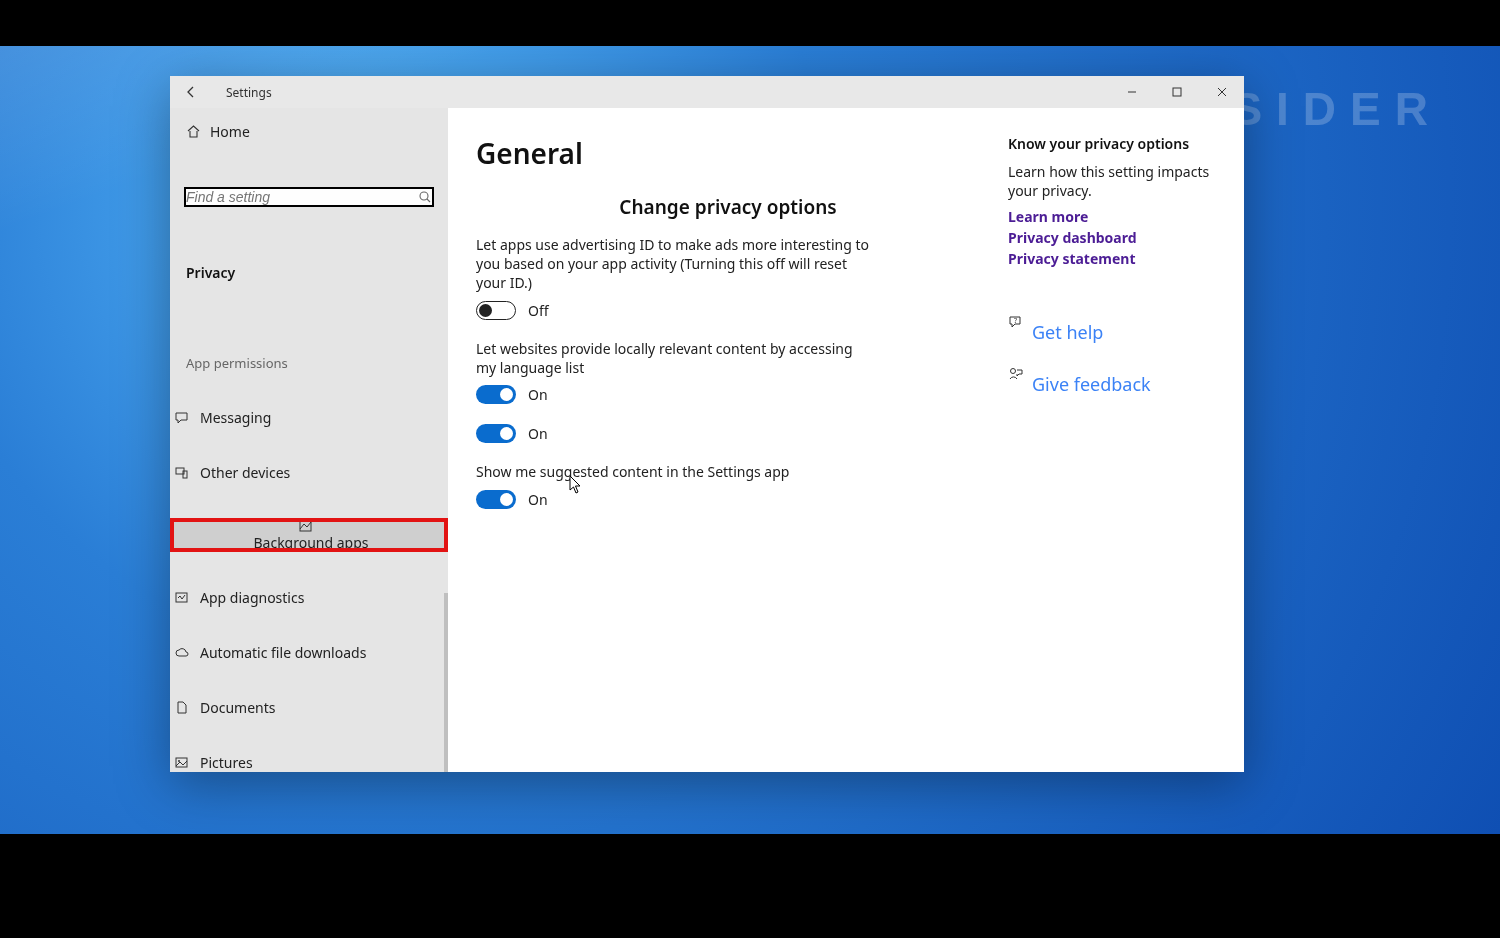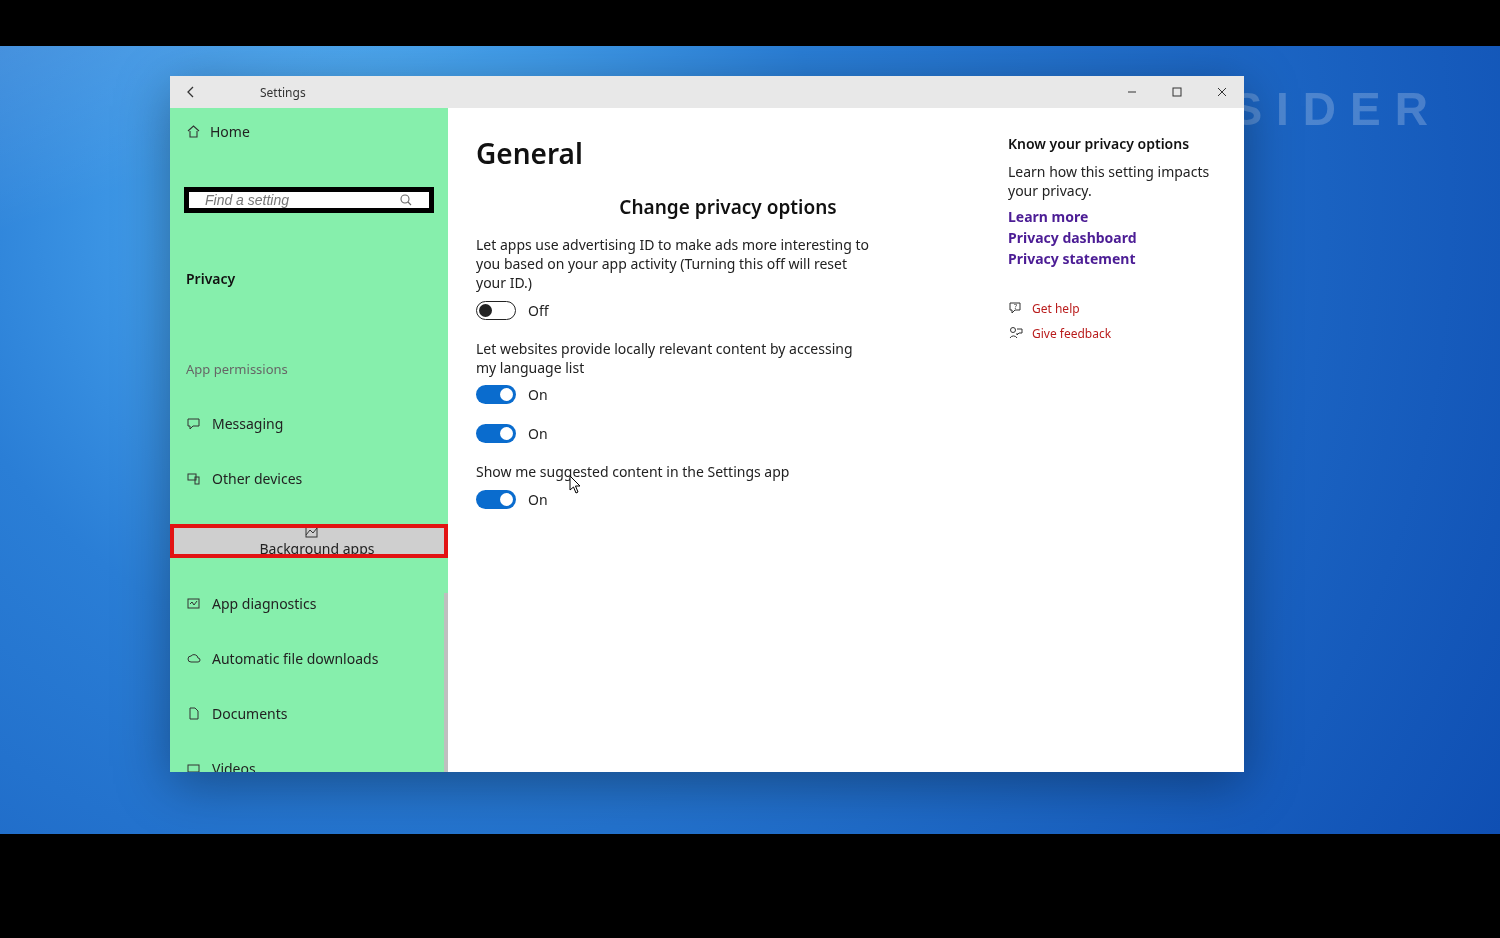--- a/index.html
+++ b/index.html
@@ -27,48 +27,48 @@
     user-select:none;
   }
 
   .window {
     position:absolute; left:170px; top:30px; width:1074px; height:696px;
     background:#fff; box-shadow: 0 12px 50px rgba(0,0,0,0.35);
     display:flex; flex-direction:column;
   }
   .titlebar {
     height:32px; background:#e8e8e8; display:flex; align-items:center;
-    padding-left:14px; position:relative; font-size:12px; color:#333;gap:34px;
+    padding-left:14px; position:relative; font-size:12px; color:#333;
   }
   .back-arrow { width:20px; text-align:center; font-size:14px; color:#333; cursor:pointer; }
   .title-text { margin-left:22px; }
   .win-controls { position:absolute; right:0; top:0; display:flex; height:32px; }
   .win-btn { width:45px; display:flex; align-items:center; justify-content:center; font-size:12px; color:#333; cursor:pointer; }
 
   .content { flex:1; display:flex; overflow:hidden; }
-  .sidebar { width:278px; background:#86efac; display:flex; flex-direction:column; position:relative;gap:36px; }
+  .sidebar { width:278px; background:#e5e5e5; display:flex; flex-direction:column; position:relative;gap:36px; }
 
   .home-row { display:flex; align-items:center; height:40px; padding-left:16px; margin-top:14px; cursor:pointer; }
   .home-row .icon { width:24px; text-align:left; font-size:14px; color:#333; }
   .home-row .lbl { font-size:14px; color:#222; }
 
   .search-box {
-    margin:10px 14px 0 14px; height:32px; border:5px solid #000000; background:#fefefe;
-    display:flex; align-items:center; padding:0 16px; position:relative;
+    margin:10px 14px 0 14px; height:32px; border:2px solid #000000; background:#fefefe;
+    display:flex; align-items:center; padding:0 0; position:relative;
   }
   .search-box input {
     flex:1; border:none; outline:none; font-size:14px; color:#666; font-style:italic; background:transparent;
   }
   .search-box .mag { font-size:13px; color:#666; }
 
   .category { font-size:14px; font-weight:600; color:#111; padding:20px 16px 8px 16px; }
 
   .group-label { font-size:13px; color:#666; padding:28px 7px 0 16px; }
 
-  .nav-item { display:flex; align-items:center; height:41px; padding-left:16px; cursor:pointer; font-size:14px; color:#222; }
+  .nav-item { display:flex; align-items:center; height:41px; padding-left:4px; cursor:pointer; font-size:14px; color:#222; }
   .nav-item .icon { width:26px; text-align:left; font-size:14px; color:#333; }
   .nav-item.selected { background:#cfcfcf; }
   .nav-item.highlight { outline:4px solid #e21313; outline-offset:-4px;flex-direction:column; }
 
   .scroll-thumb { position:absolute; right:0; top:485px; width:4px; height:190px; background:#bfbfbf; }
 
   .main { flex:1; background:#fff; display:flex; overflow:hidden; }
   .main-col { padding:26px 28px 0 28px; width:560px; }
   .main h1 { font-size:28px; font-weight:600; color:#111; margin-bottom:22px; }
   .main h2 { font-size:19px; font-weight:600; color:#111; margin-bottom:16px;text-align:center; }
@@ -82,21 +82,21 @@
   .toggle.on .knob { right:2px; background:#fff; }
   .knob { position:absolute; top:2px; width:13px; height:13px; border-radius:50%; }
   .toggle-label { margin-left:12px; font-size:14px; color:#222; }
 
   .right-col { padding:26px 30px 0 0; width:236px; }
   .right-col h3 { font-size:14px; font-weight:600; color:#111; margin-bottom:10px; }
   .right-col p { font-size:14px; color:#222; line-height:1.35; margin-bottom:6px; }
   .link { font-size:14px; color:#4c1d95; cursor:pointer; margin-bottom:2px; display:block;font-weight:bold; }
   .help-row { display:flex; align-items:center; margin-top:32px; cursor:pointer; }
   .help-row .hicon { width:24px; font-size:14px; color:#333; }
-  .help-row .hl { font-size:12px; color:#b91c1c; }
+  .help-row .hl { font-size:18px; color:#3b82f6;margin-top:20px; }
 
   .cursor { position:absolute; left:399px; top:399px; width:14px; height:20px; pointer-events:none; }
 
   svg { display:block; }
 </style>
 </head>
 <body>
 
 <div class="letterbox-top"></div>
 <div class="desktop">
@@ -203,20 +203,30 @@
           <span class="icon">
               <svg width="15" height="15" viewBox="0 0 15 15">
                 <path d="M4 2 H9 L12 5 V13 H4 Z" stroke="#333" stroke-width="1" fill="none"></path>
               </svg>
             </span>
           <span>Documents</span>
         </div>
         <div class="nav-item">
           <span class="icon">
               <svg width="15" height="15" viewBox="0 0 15 15">
+                <rect x="2" y="3" width="11" height="9" stroke="#333" stroke-width="1" fill="none"></rect>
+                <circle cx="5" cy="6" r="1" fill="#333"></circle>
+                <path d="M2 11 L6 7 L9 10 L13 6" stroke="#333" stroke-width="1" fill="none"></path>
+              </svg>
+            </span>
+          <span>Pictures</span>
+        </div>
+        <div class="nav-item">
+          <span class="icon">
+              <svg width="15" height="15" viewBox="0 0 15 15">
                 <rect x="2" y="4" width="11" height="7" stroke="#333" stroke-width="1" fill="none"></rect>
               </svg>
             </span>
           <span>Videos</span>
         </div>
         <div class="nav-item">
           <span class="icon">
               <svg width="15" height="15" viewBox="0 0 15 15">
                 <path d="M4 2 H9 L12 5 V13 H4 Z" stroke="#333" stroke-width="1" fill="none"></path>
               </svg>

